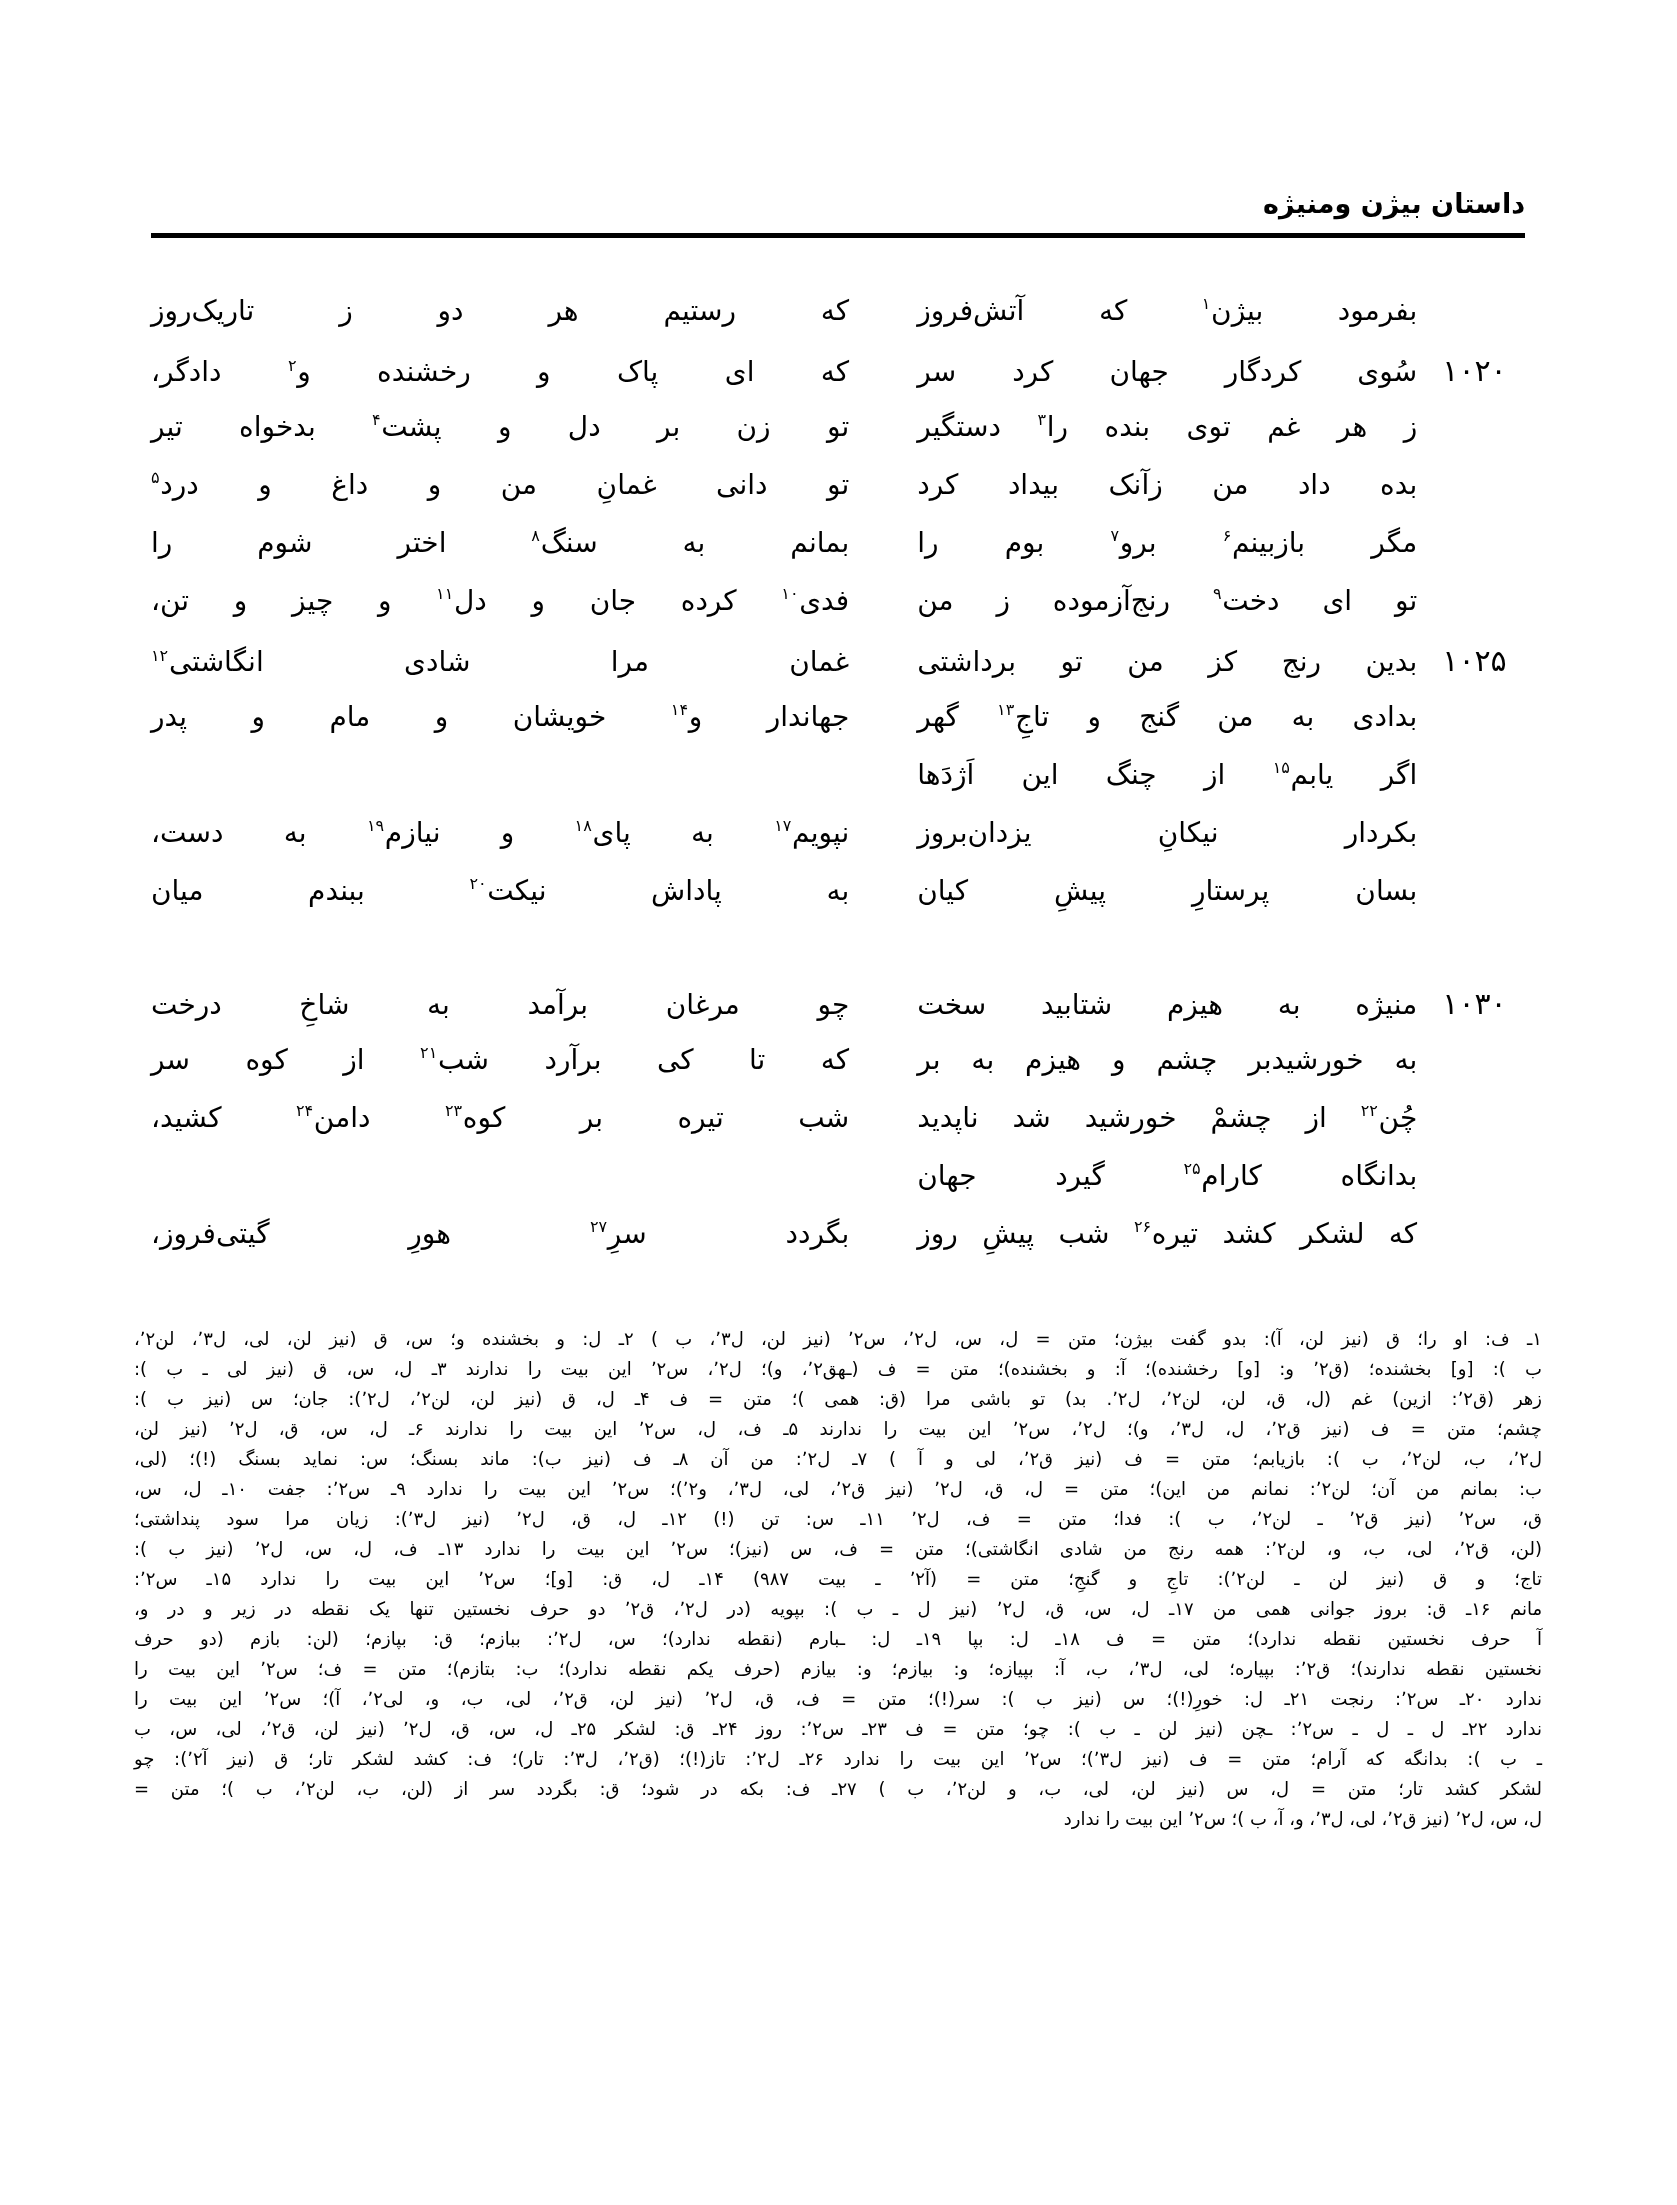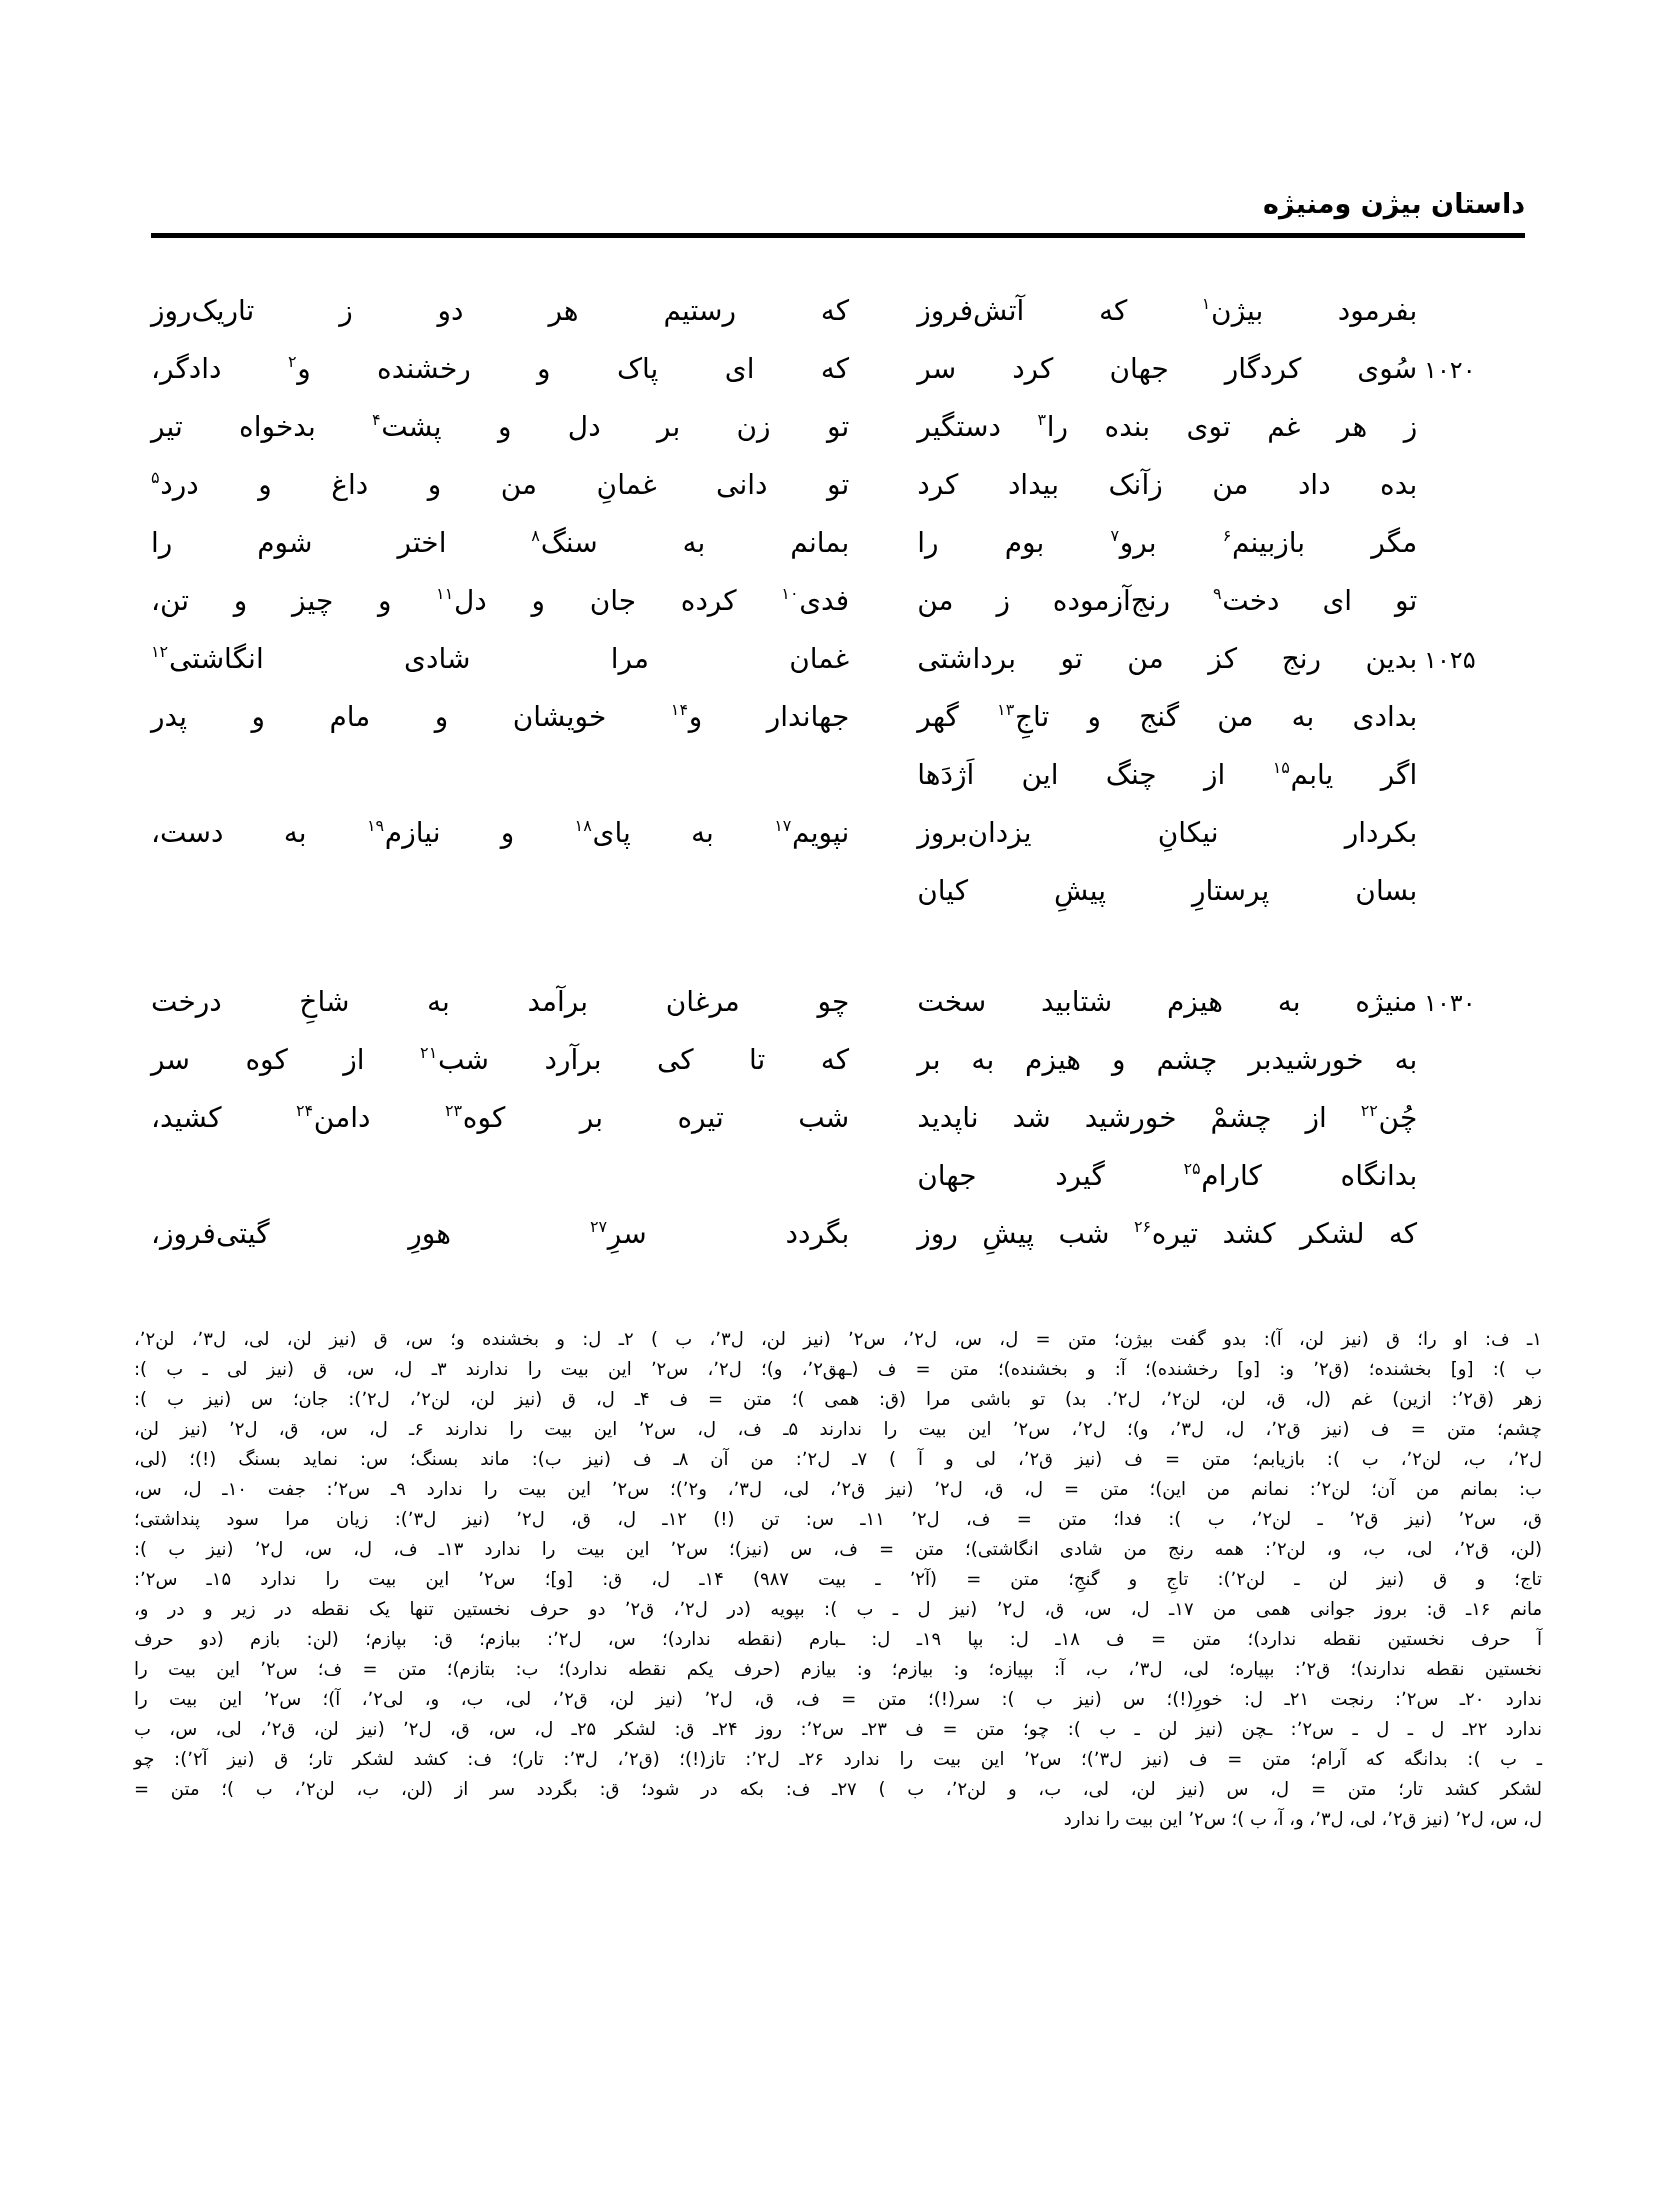--- a/index.html
+++ b/index.html
@@ -57,23 +57,23 @@
   }
   .bayt {
     display: flex;
     flex-direction: row;
     align-items: baseline;
     height: 58px;
     width: 100%;
   }
   .line-no {
     flex: 0 0 101px;
-    font-size: 24px;
-    color: #000;
-    text-align: left;
+    font-size: 30px;
+    color: #000;
+    text-align: center;
     letter-spacing: 1.4px;
     padding-top: 4px;
   }
   .hemistich {
     flex: 0 0 500px;
     font-size: 28px;
     color: #000;
     white-space: nowrap;
     padding-top: 2.7px;
   }
@@ -191,20 +191,21 @@
           <div class="hemistich first"><span class="j">اگر یابم<sup class="fn">۱۵</sup> از چنگ این اَژدَها</span></div>
         </div>
         <div class="bayt">
           <div class="line-no"></div>
           <div class="hemistich first"><span class="j">بکردار  نیکانِ  یزدان‌بروز</span></div>
           <div class="hemistich second"><span class="j">نپویم<sup class="fn">۱۷</sup> به پای<sup class="fn">۱۸</sup> و نیازم<sup class="fn">۱۹</sup> به دست،</span></div>
         </div>
         <div class="bayt">
           <div class="line-no"></div>
           <div class="hemistich first"><span class="j">بسان  پرستارِ  پیشِ  کیان</span></div>
+          <div class="hemistich second"><span class="j">به پاداش نیکت<sup class="fn">۲۰</sup> ببندم میان</span></div>
         </div>
       </div>
       <div class="verse-block">
         <div class="bayt">
           <div class="line-no">۱۰۳۰</div>
           <div class="hemistich first"><span class="j">منیژه  به  هیزم  شتابید  سخت</span></div>
           <div class="hemistich second"><span class="j">چو مرغان برآمد به شاخِ درخت</span></div>
         </div>
         <div class="bayt">
           <div class="line-no"></div>

